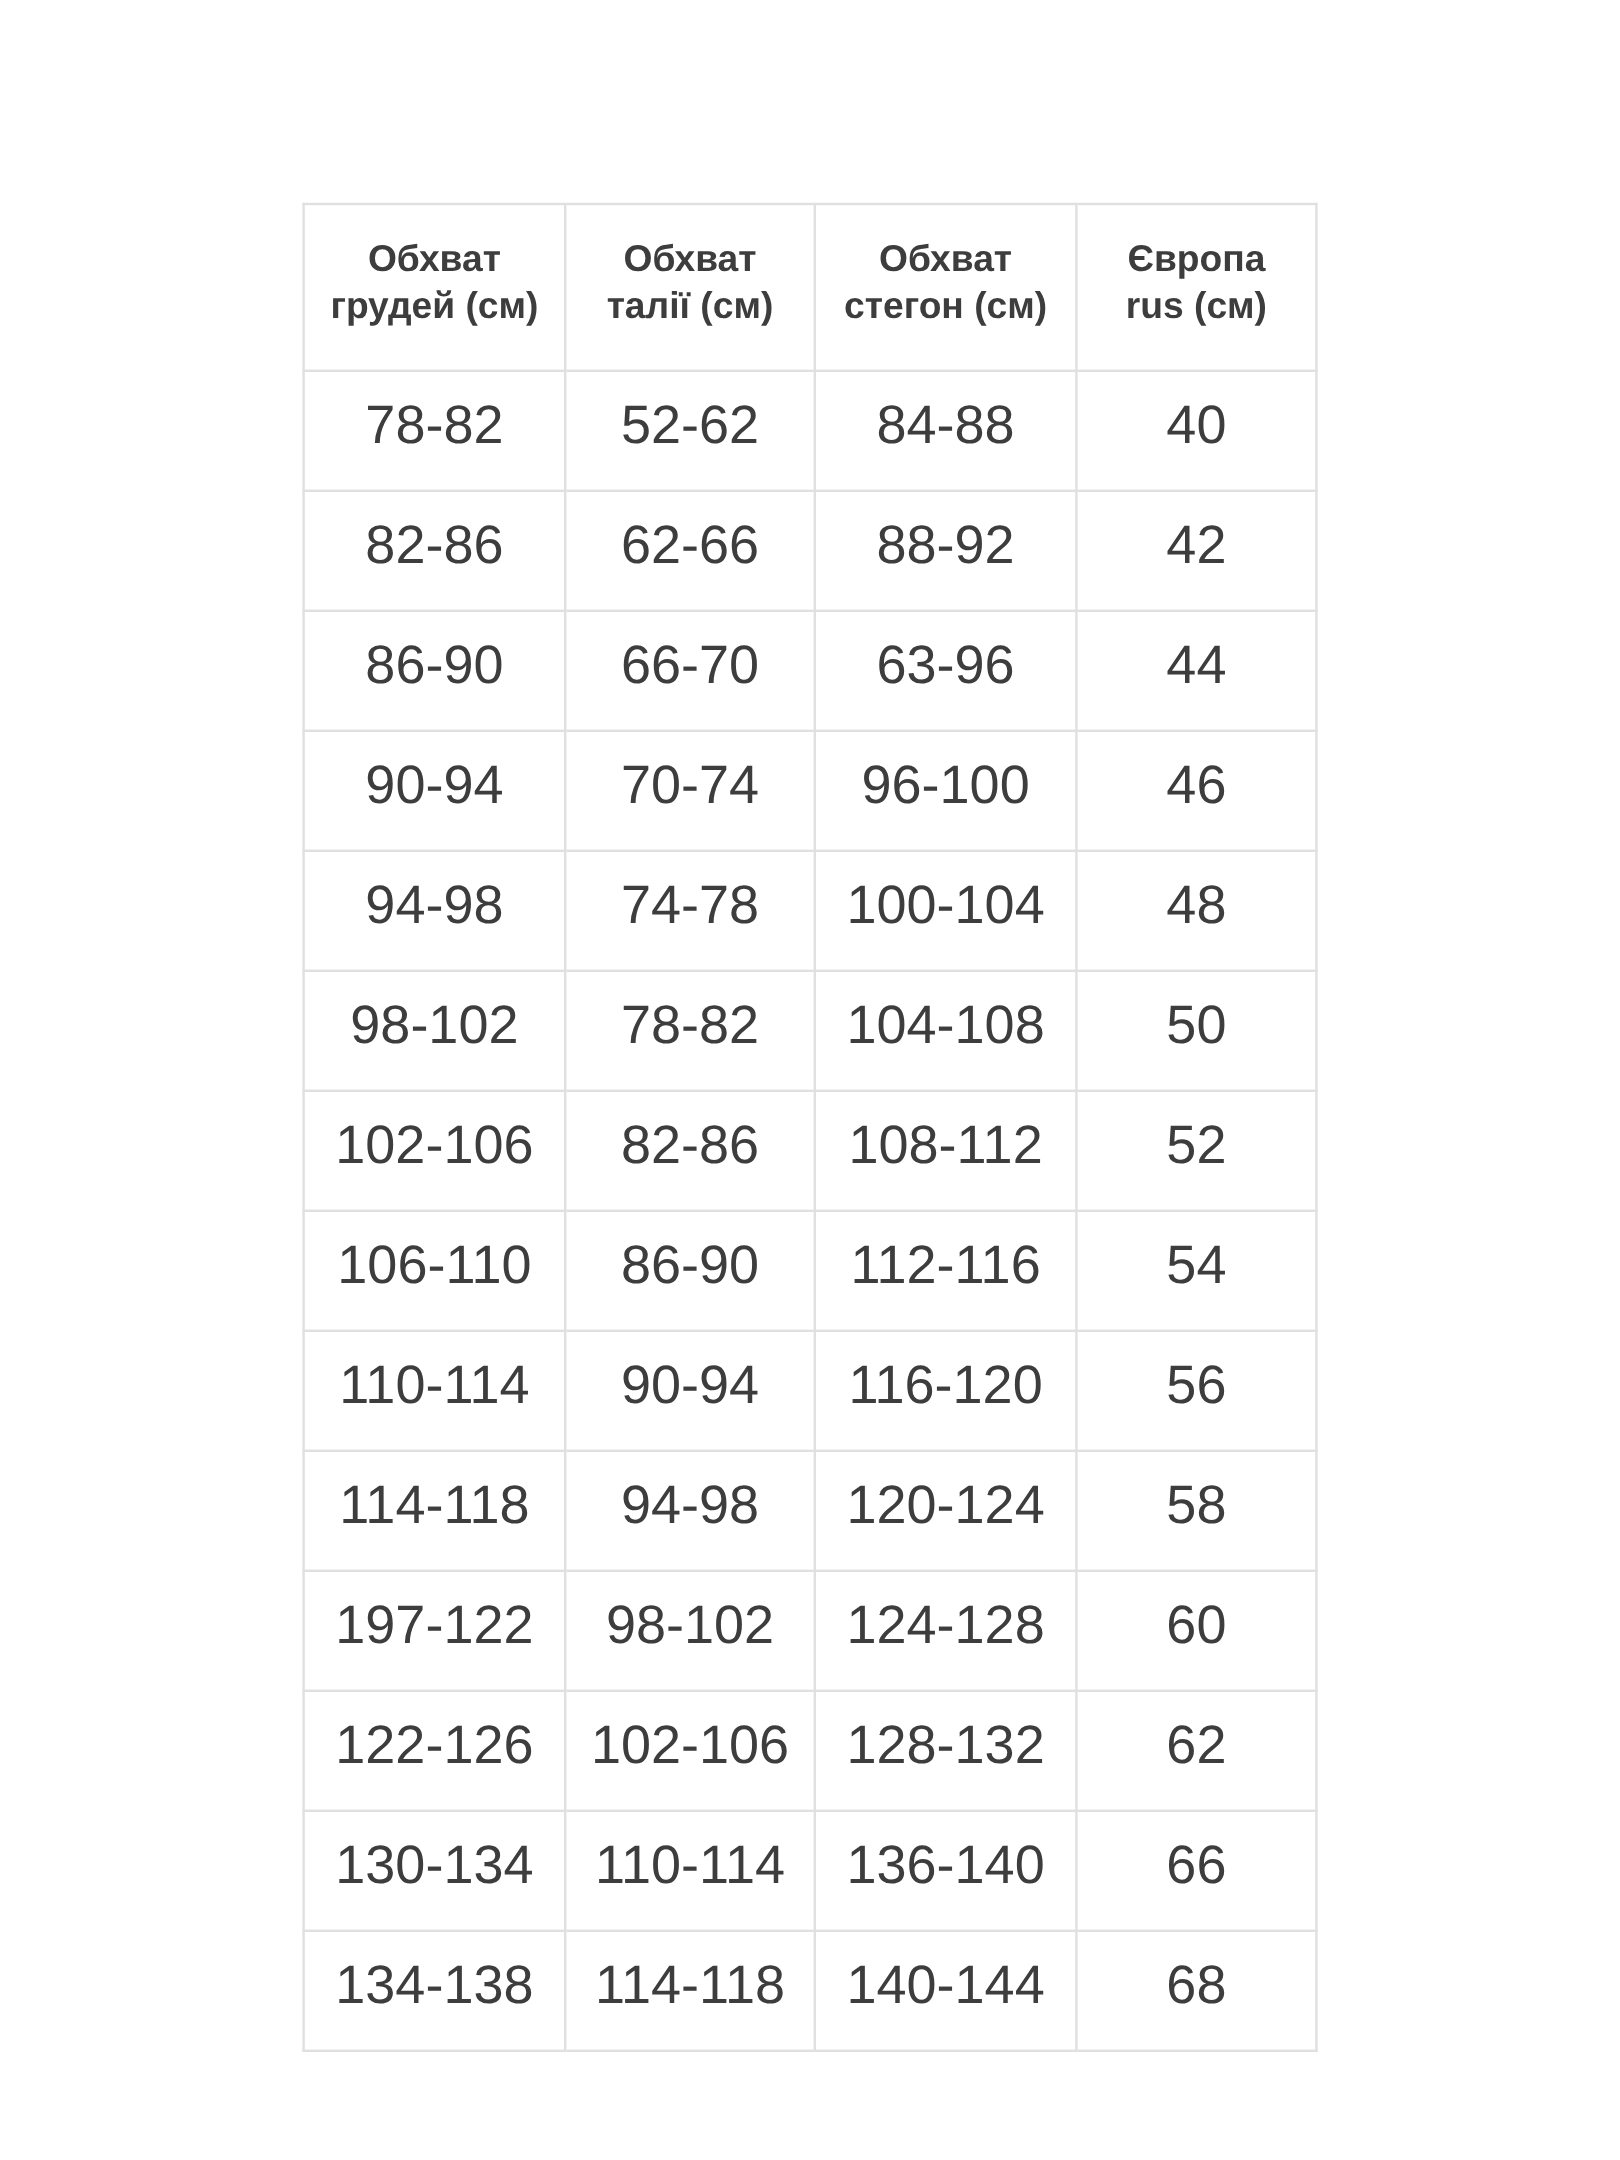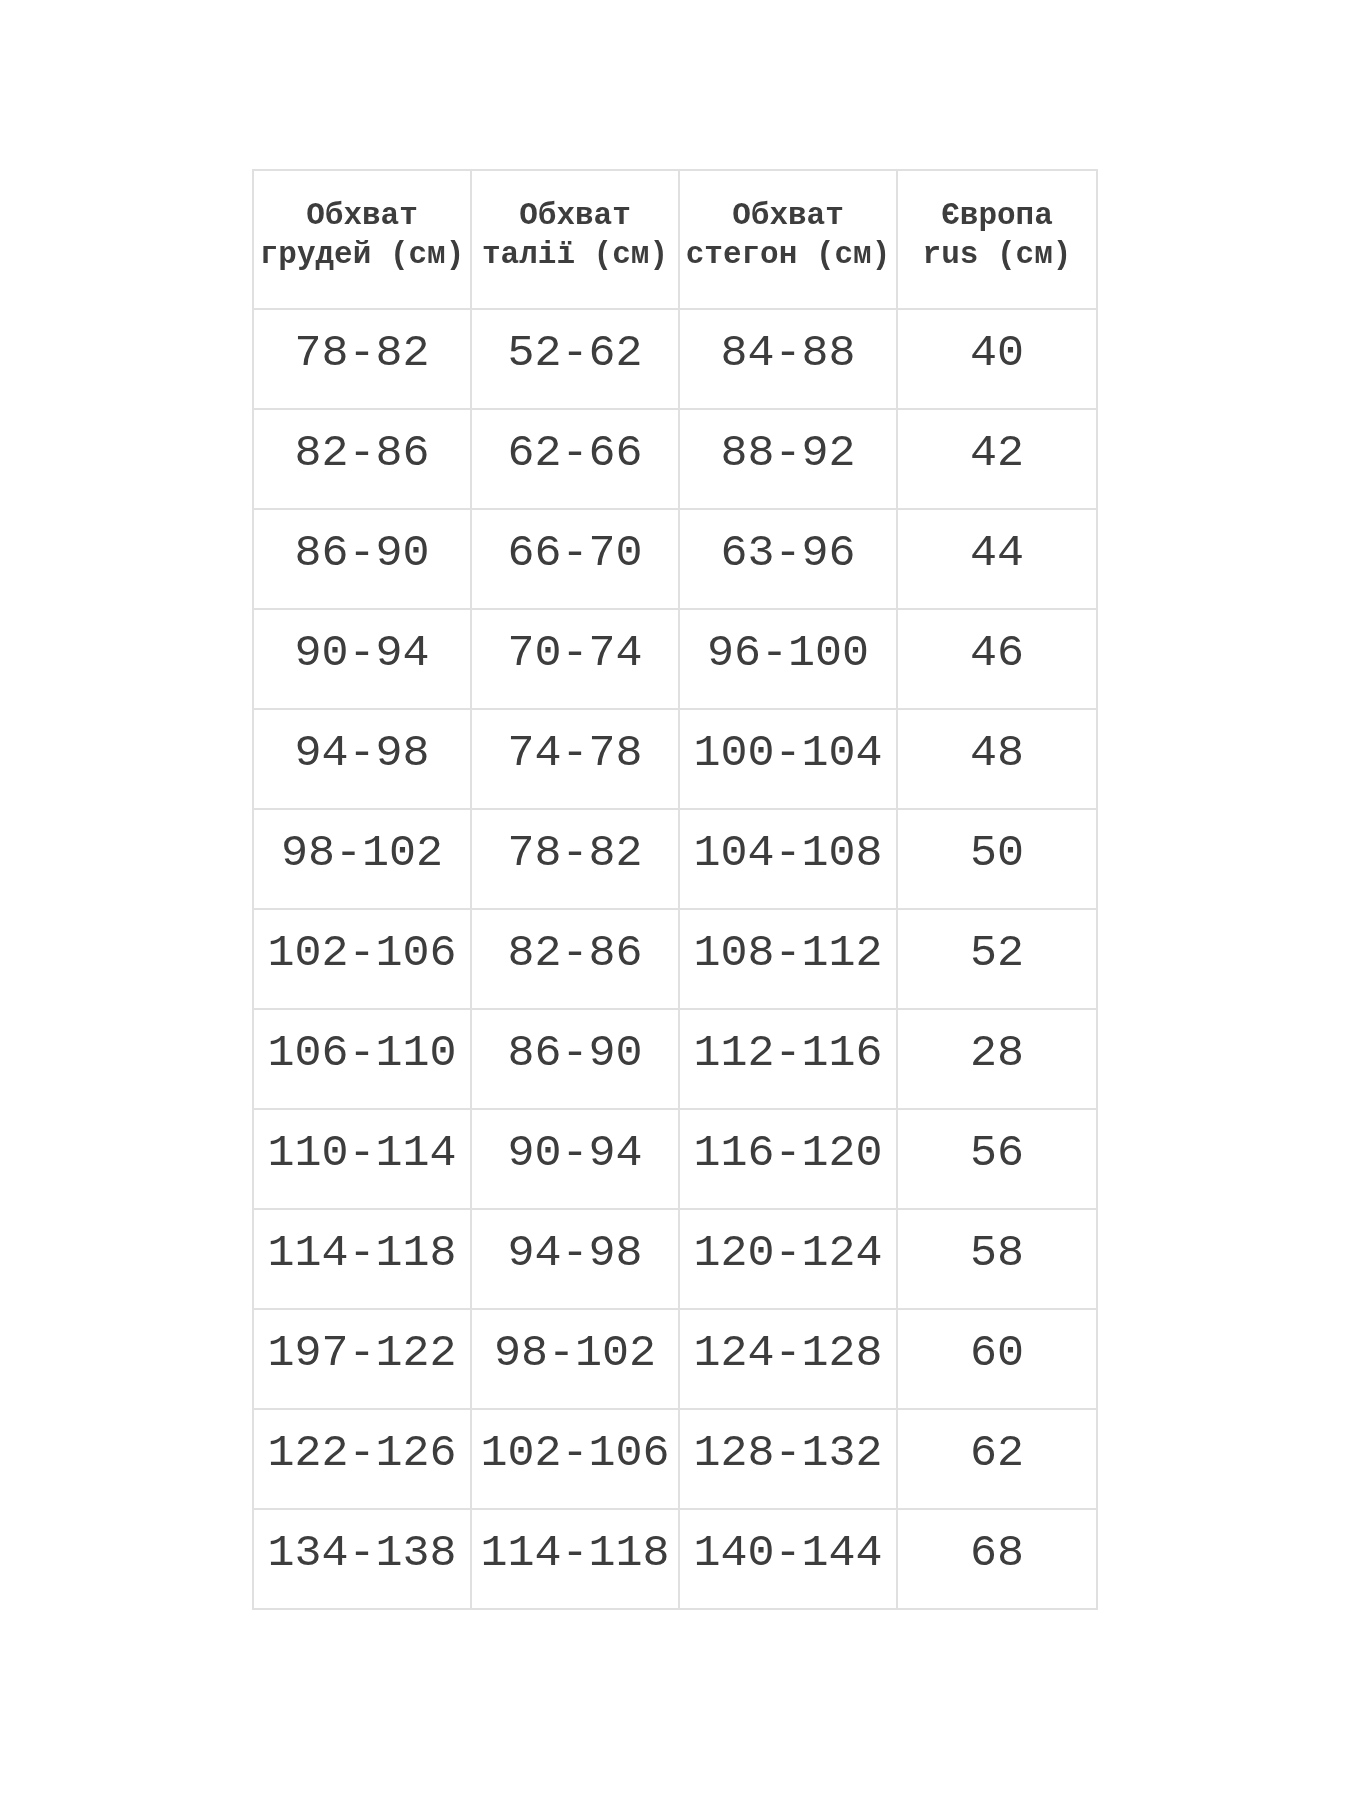--- a/index.html
+++ b/index.html
@@ -11,21 +11,21 @@
     margin:0;
     padding:0;
     background:var(--bg-color);
   }
   .page{
     position:relative;
     width:1350px;
     height:1800px;
     background:var(--bg-color);
     overflow:hidden;
-    font-family:Liberation Mono, monospace;
+    font-family:Liberation Sans, sans-serif;
   }
   table.size-table{
     position:absolute;
     left:252px;
     top:169px;
     border-collapse:collapse;
     table-layout:fixed;
     background:var(--bg-color);
   }
   .size-table th,
@@ -123,21 +123,21 @@
         <tr>
           <td>102-106</td>
           <td>82-86</td>
           <td>108-112</td>
           <td>52</td>
         </tr>
         <tr>
           <td>106-110</td>
           <td>86-90</td>
           <td>112-116</td>
-          <td>28</td>
+          <td>54</td>
         </tr>
         <tr>
           <td>110-114</td>
           <td>90-94</td>
           <td>116-120</td>
           <td>56</td>
         </tr>
         <tr>
           <td>114-118</td>
           <td>94-98</td>
@@ -150,20 +150,26 @@
           <td>124-128</td>
           <td>60</td>
         </tr>
         <tr>
           <td>122-126</td>
           <td>102-106</td>
           <td>128-132</td>
           <td>62</td>
         </tr>
         <tr>
+          <td>130-134</td>
+          <td>110-114</td>
+          <td>136-140</td>
+          <td>66</td>
+        </tr>
+        <tr>
           <td>134-138</td>
           <td>114-118</td>
           <td>140-144</td>
           <td>68</td>
         </tr>
       </tbody>
   </table>
 </div>
 
 </body></html>

